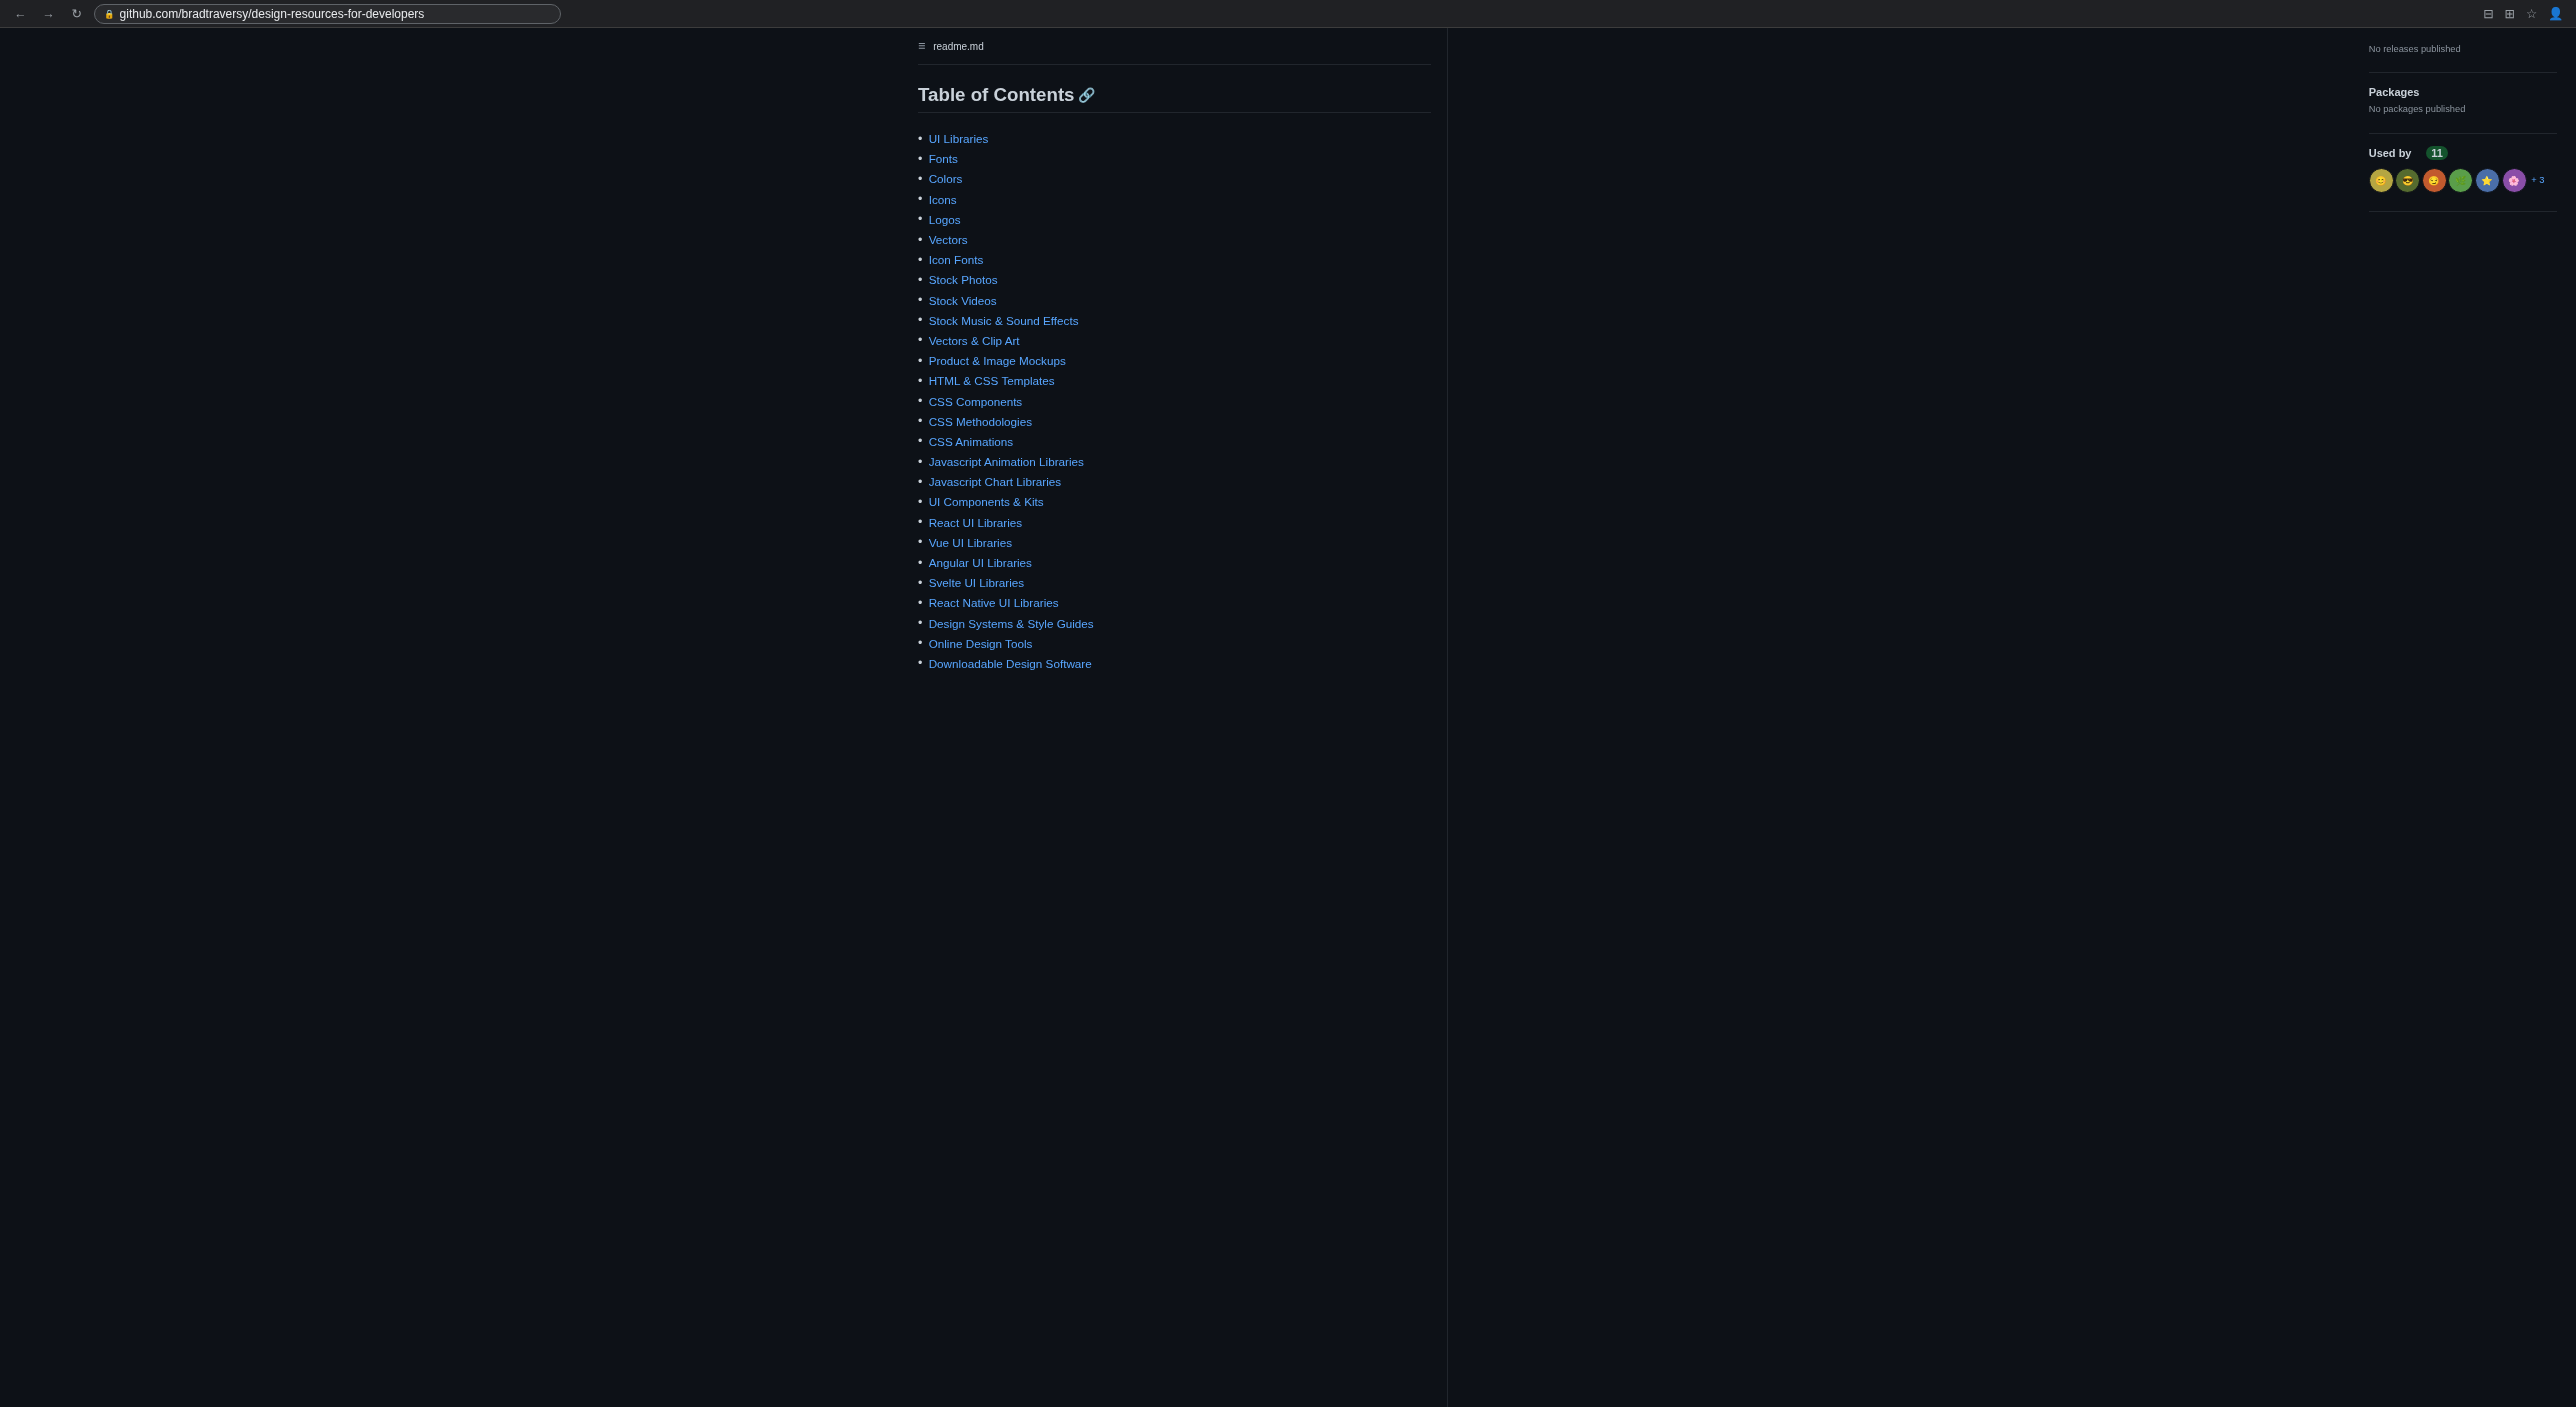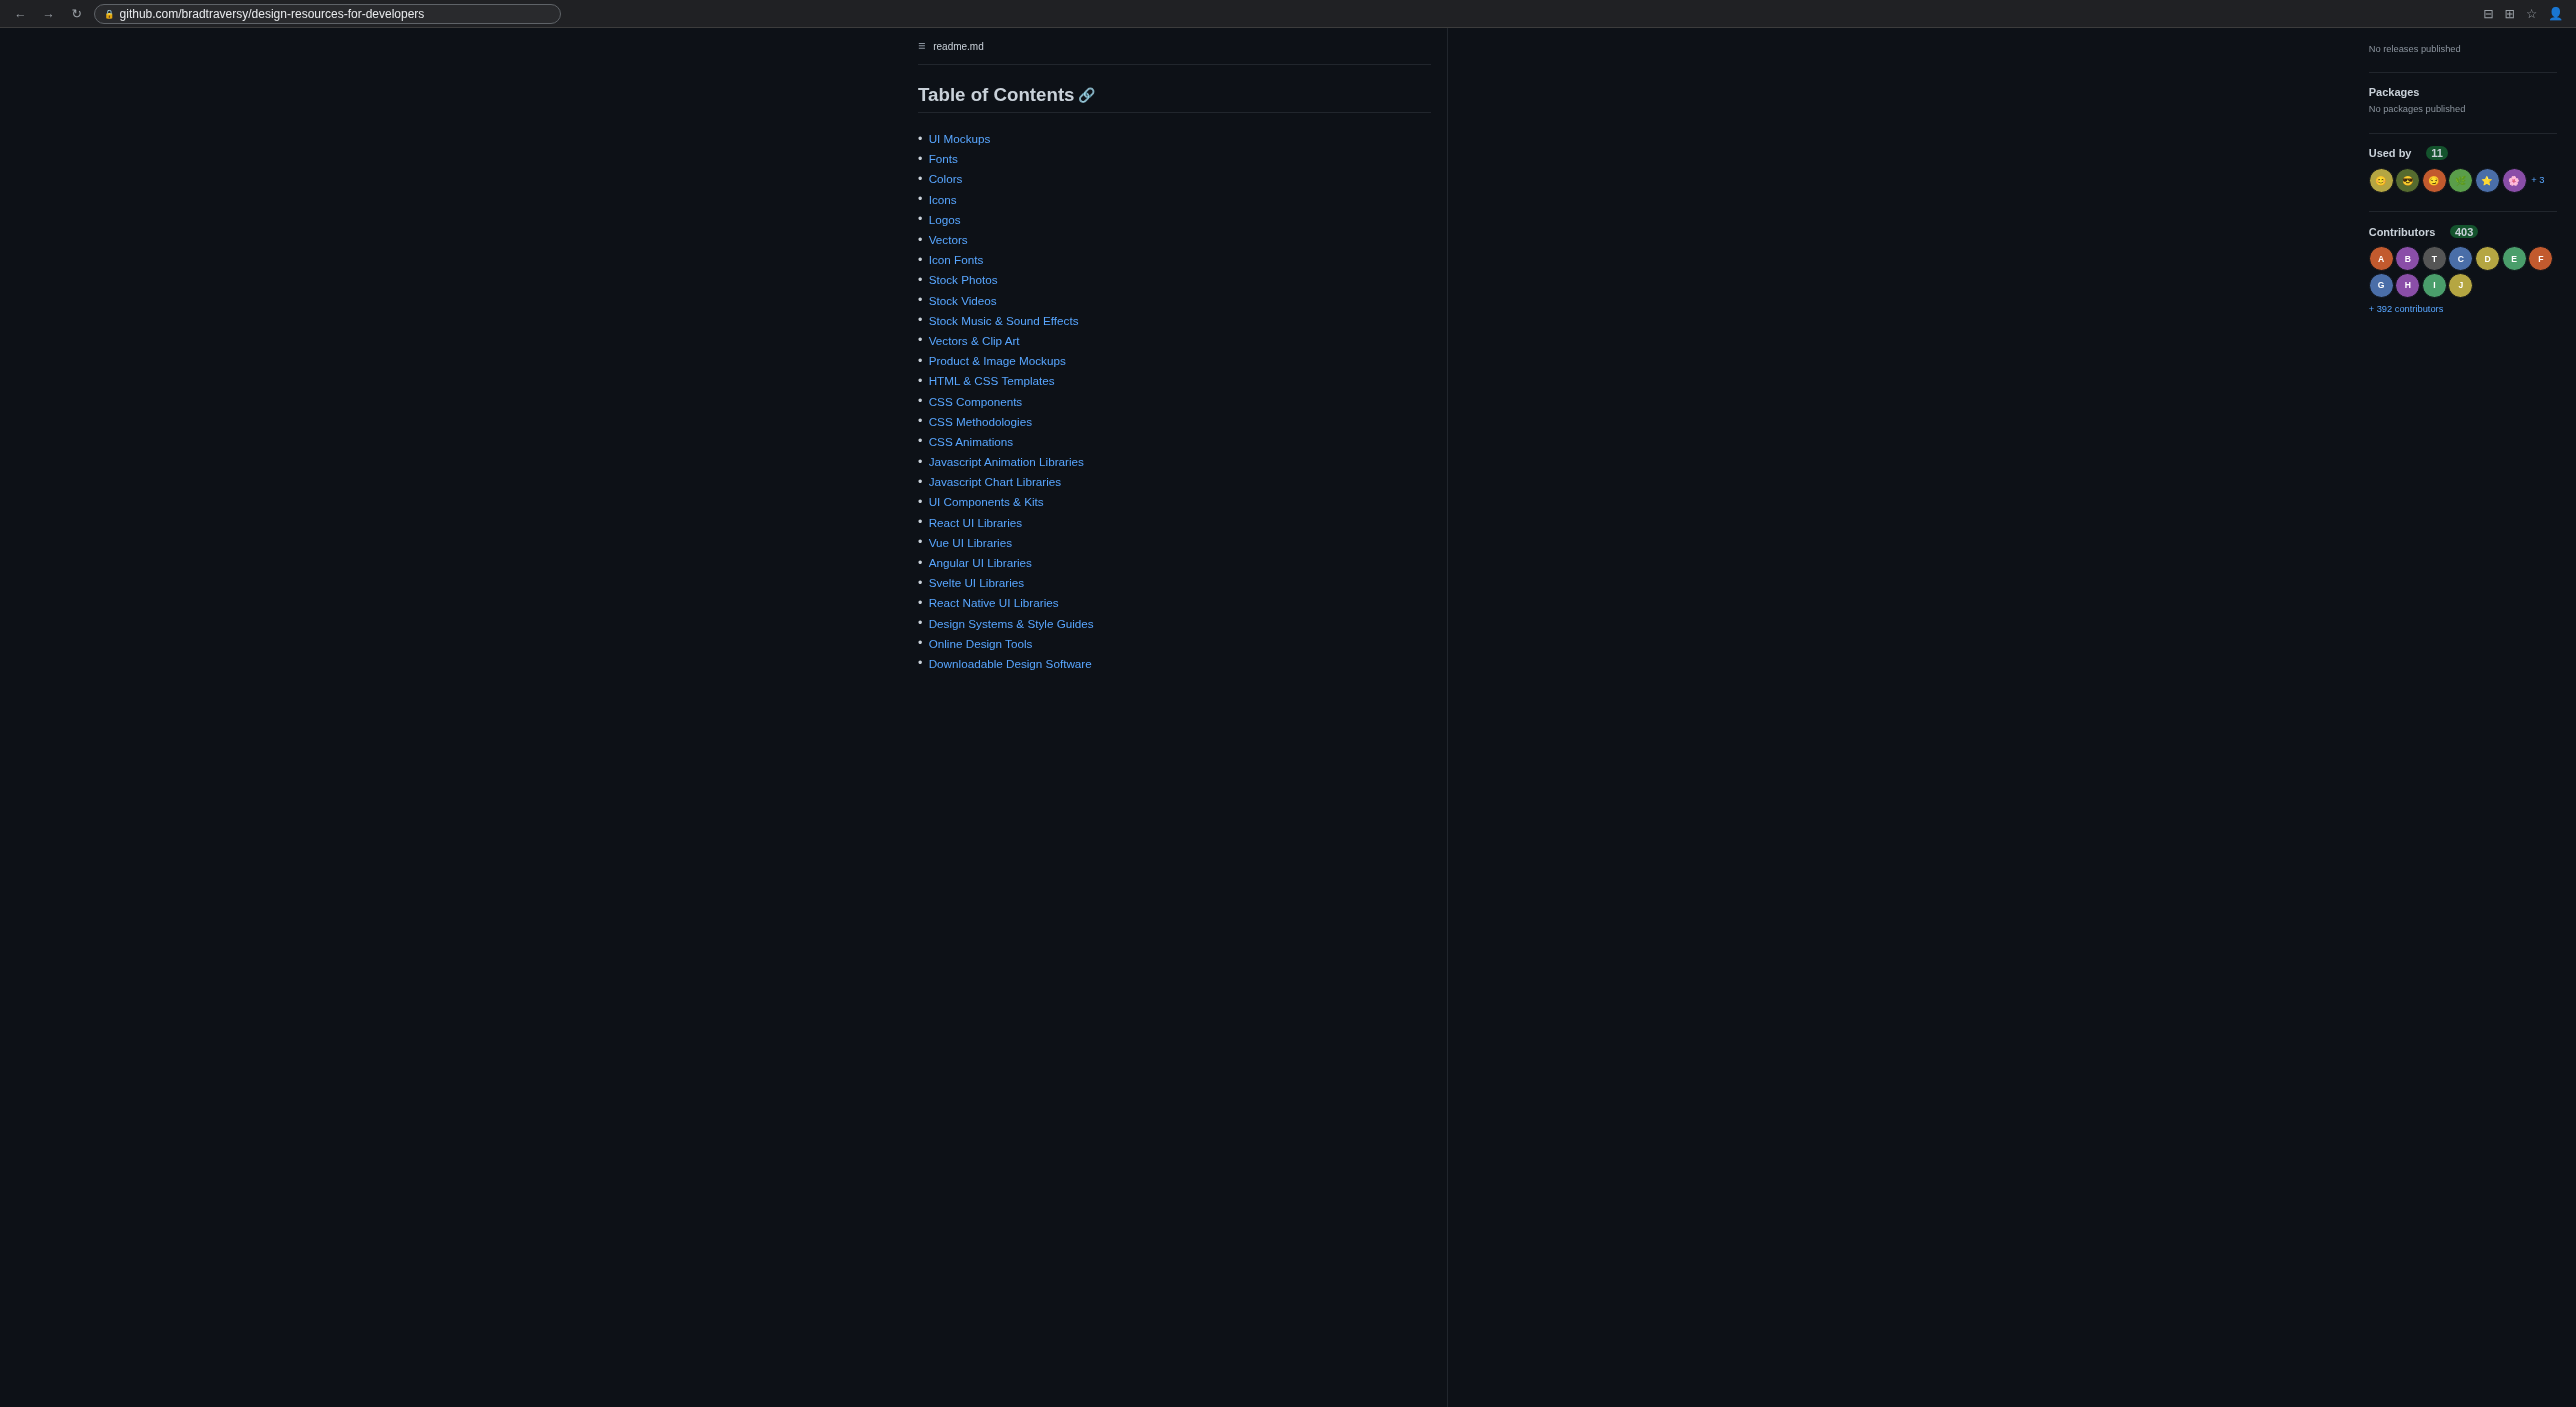--- a/index.html
+++ b/index.html
@@ -211,21 +211,21 @@
 
     <div class="content-box">
 
       <h2 class="toc-heading">
         <span>Table of Contents</span>
         <span class="link-icon">🔗</span>
       </h2>
 
       <ul class="toc-list" id="toc-list">
       <li>
-            <a href="#">UI Mockups</a>
+            <a href="#">UI Libraries</a>
           </li>
           <li>
             <a href="#">Fonts</a>
           </li>
           <li>
             <a href="#">Colors</a>
           </li>
           <li>
             <a href="#">Icons</a>
           </li>
@@ -326,36 +326,16 @@
           <div class="avatar" style="background: rgb(85, 107, 47);">😎</div>
           <div class="avatar" style="background: rgb(194, 90, 46);">😏</div>
           <div class="avatar" style="background: rgb(90, 158, 74);">🌿</div>
           <div class="avatar" style="background: rgb(74, 110, 168);">⭐</div>
           <div class="avatar" style="background: rgb(138, 78, 168);">🌸</div>
           <span class="plus-more">+ 3</span>
         </div>
     </div>
     <hr class="sidebar-divider">
 
-    <div class="contributors-section">
-      <div class="used-by-header">
-        <span class="section-title">Contributors</span>
-        <span class="badge">403</span>
-      </div>
-      <div class="contributors-grid" id="contributors-grid">
-      <div class="avatar" style="background: rgb(194, 90, 46);">A</div>
-          <div class="avatar" style="background: rgb(138, 78, 168);">B</div>
-          <div class="avatar" style="background: rgb(85, 85, 85);">T</div>
-          <div class="avatar" style="background: rgb(74, 110, 168);">C</div>
-          <div class="avatar" style="background: rgb(181, 166, 66);">D</div>
-          <div class="avatar" style="background: rgb(74, 158, 107);">E</div>
-          <div class="avatar" style="background: rgb(194, 90, 46);">F</div>
-          <div class="avatar" style="background: rgb(74, 110, 168);">G</div>
-          <div class="avatar" style="background: rgb(138, 78, 168);">H</div>
-          <div class="avatar" style="background: rgb(74, 158, 107);">I</div>
-          <div class="avatar" style="background: rgb(181, 166, 66);">J</div>
-        </div>
-      <a class="contributors-link">+ 392 contributors</a>
-    </div>
 
   </div>
 </div>
 
 
 </body></html>

